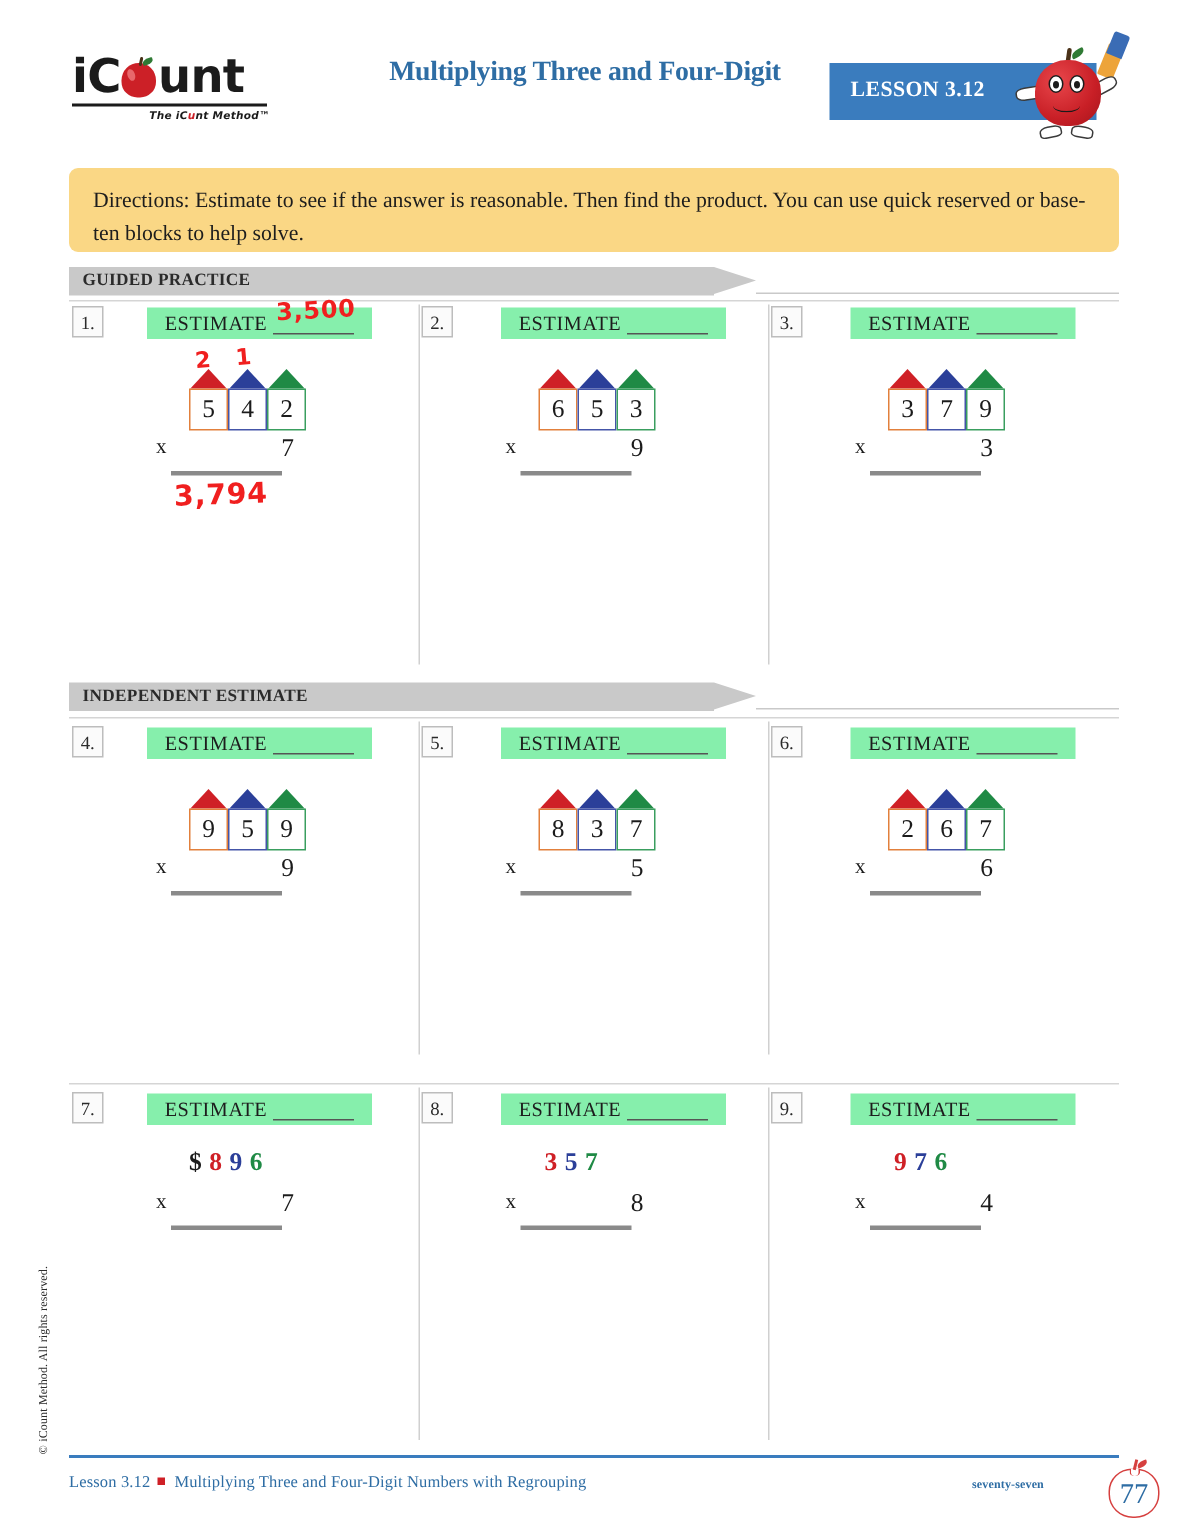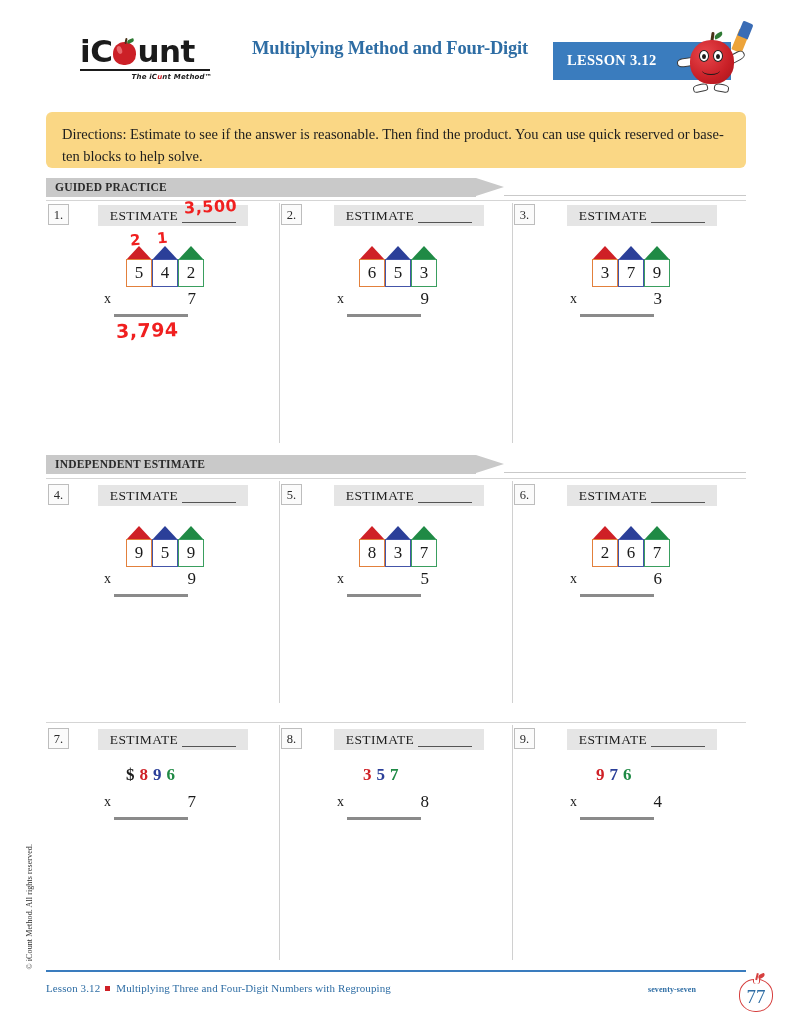--- a/index.html
+++ b/index.html
@@ -7,21 +7,21 @@
     width: 791px; height: 1024px;
     background: #ffffff;
     font-family: "Liberation Serif", serif;
     position: relative;
     overflow: hidden;
   }
 
   
   .header { position: absolute; left: 0; top: 0; width: 791px; height: 105px; }
 
-  .logo { position: absolute; left: 48px; top: 36px; width: 132px; margin-left: 32px; }
+  .logo { position: absolute; left: 48px; top: 36px; width: 132px; }
   .logo-word {
     font-family: "DejaVu Sans", sans-serif;
     font-size: 31px; font-weight: 700; color: #1b1b1b;
     letter-spacing: -0.5px; line-height: 1; position: relative;
     display: flex; align-items: center;
   }
   .apple-o { position: relative; width: 25px; height: 27px; display: inline-block; margin: 0 0px; }
   .apple-o .body {
     position: absolute; left: 1px; top: 4px; width: 23px; height: 23px;
     background: #cc2027; border-radius: 50% 50% 46% 46%;
@@ -121,21 +121,21 @@
   .cell.c1 { left: 0; } .cell.c2 { left: 233px; } .cell.c3 { left: 466px; }
 
   .pnum {
     position: absolute; left: 2px; top: 3px; width: 21px; height: 21px;
     border: 1px solid #bdbdbd; background: #fbfbfb;
     font-size: 12.5px; color: #2b2b2b; text-align: center; line-height: 20px;
   }
 
   .estimate {
     position: absolute; top: 4px; width: 150px; height: 21px;
-    background: #e5e5e5; display: flex; align-items: center; justify-content: center;
+    background: #86efac; display: flex; align-items: center; justify-content: center;
   }
   .cell.c1 .estimate { left: 52px; }
   .cell.c2 .estimate { left: 55px; }
   .cell.c3 .estimate { left: 55px; }
   .est-lbl { font-size: 13.5px; color: #1d1d1d; letter-spacing: 0.4px; }
   .est-blank { display: inline-block; width: 54px; border-bottom: 1.4px solid #555; height: 14px; margin-left: 4px; position: relative; }
   .est-val {
     position: absolute; left: 2px; top: -12px; width: 60px;
     font-family: "DejaVu Sans", sans-serif;
     font-size: 16px; font-weight: 700; color: #f01f1f;
@@ -231,21 +231,21 @@
           <span class="stem"></span>
           <span class="leaf"></span>
       </span>
       <span>unt</span>
     </div>
     <div class="logo-rule"></div>
     <div class="logo-tag"><span>The iC</span><span class="red">u</span><span>nt Method™</span></div>
   </div>
 
   <div class="title">
-    <div>Multiplying Method and Four-Digit</div>
+    <div>Multiplying Three and Four-Digit</div>
   </div>
 
   <div class="lesson-banner">
     <span>LESSON 3.12</span>
   </div>
 
   <div class="mascot">
     <div class="m-pencil-y"></div>
       <div class="m-pencil-b"></div>
     <div class="m-arm lft"></div>

